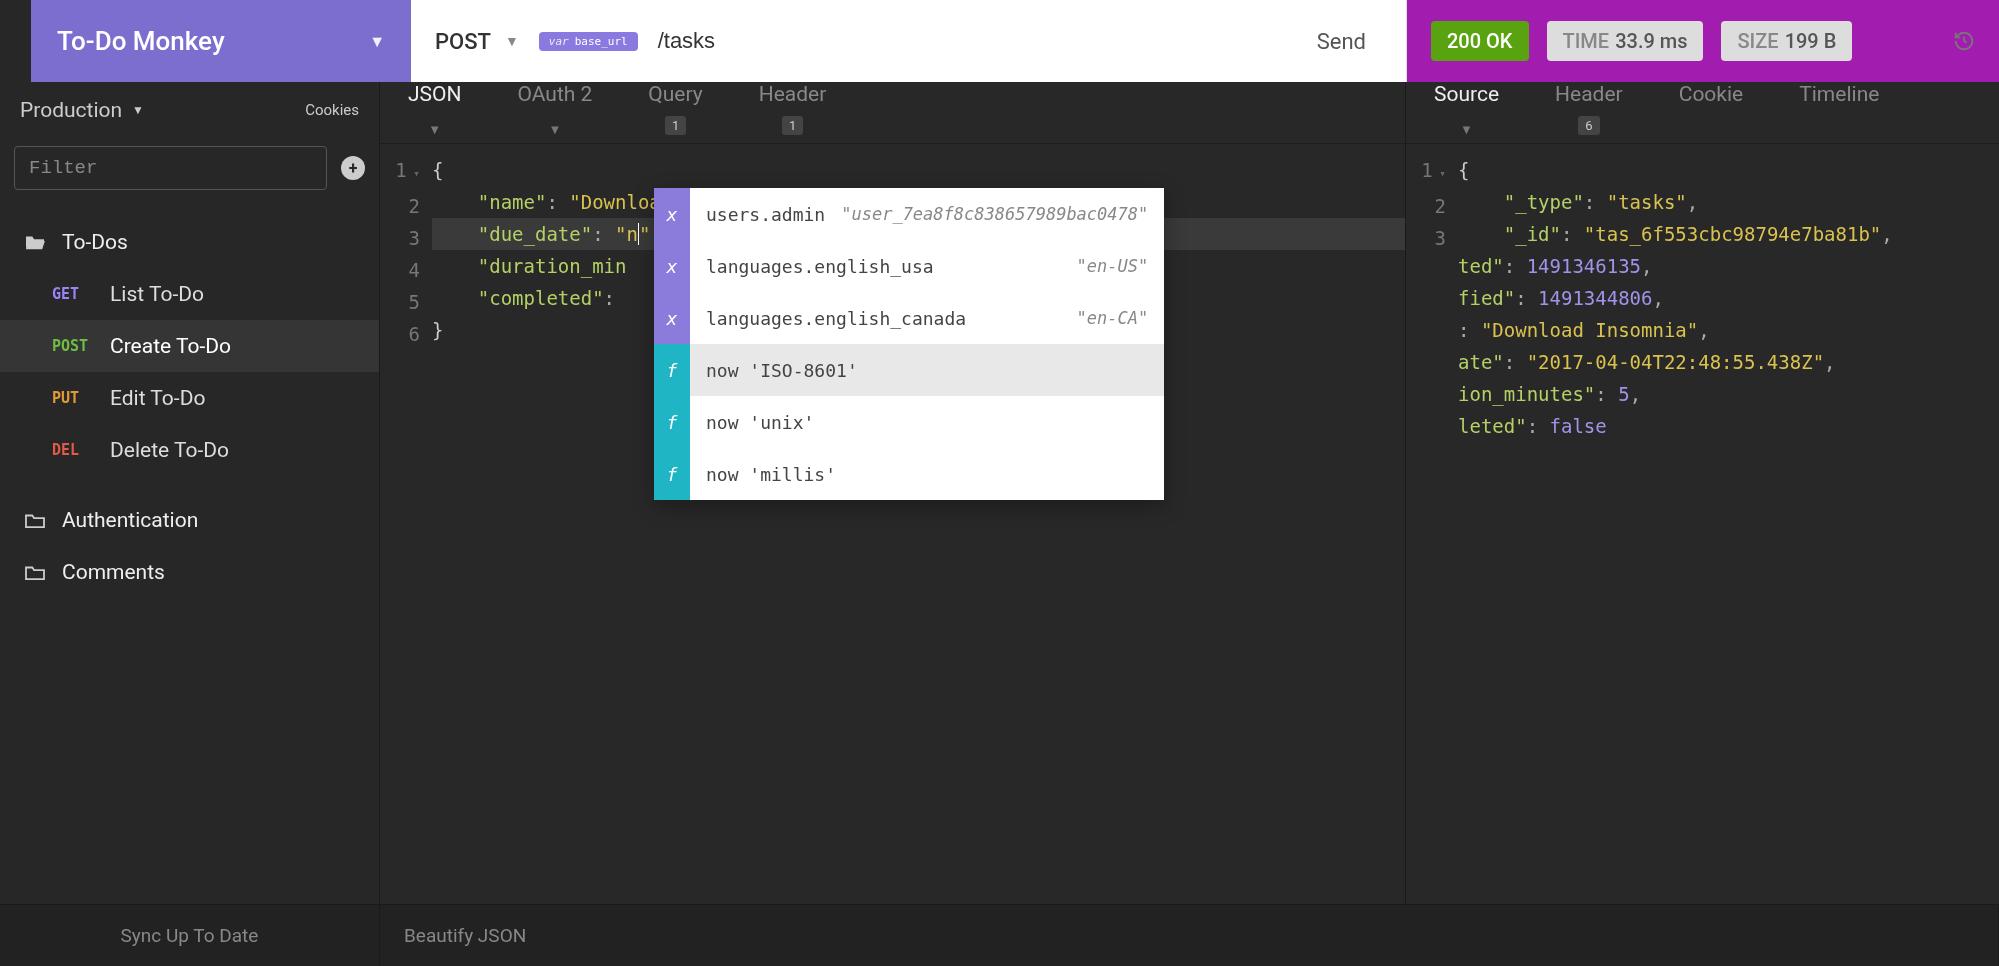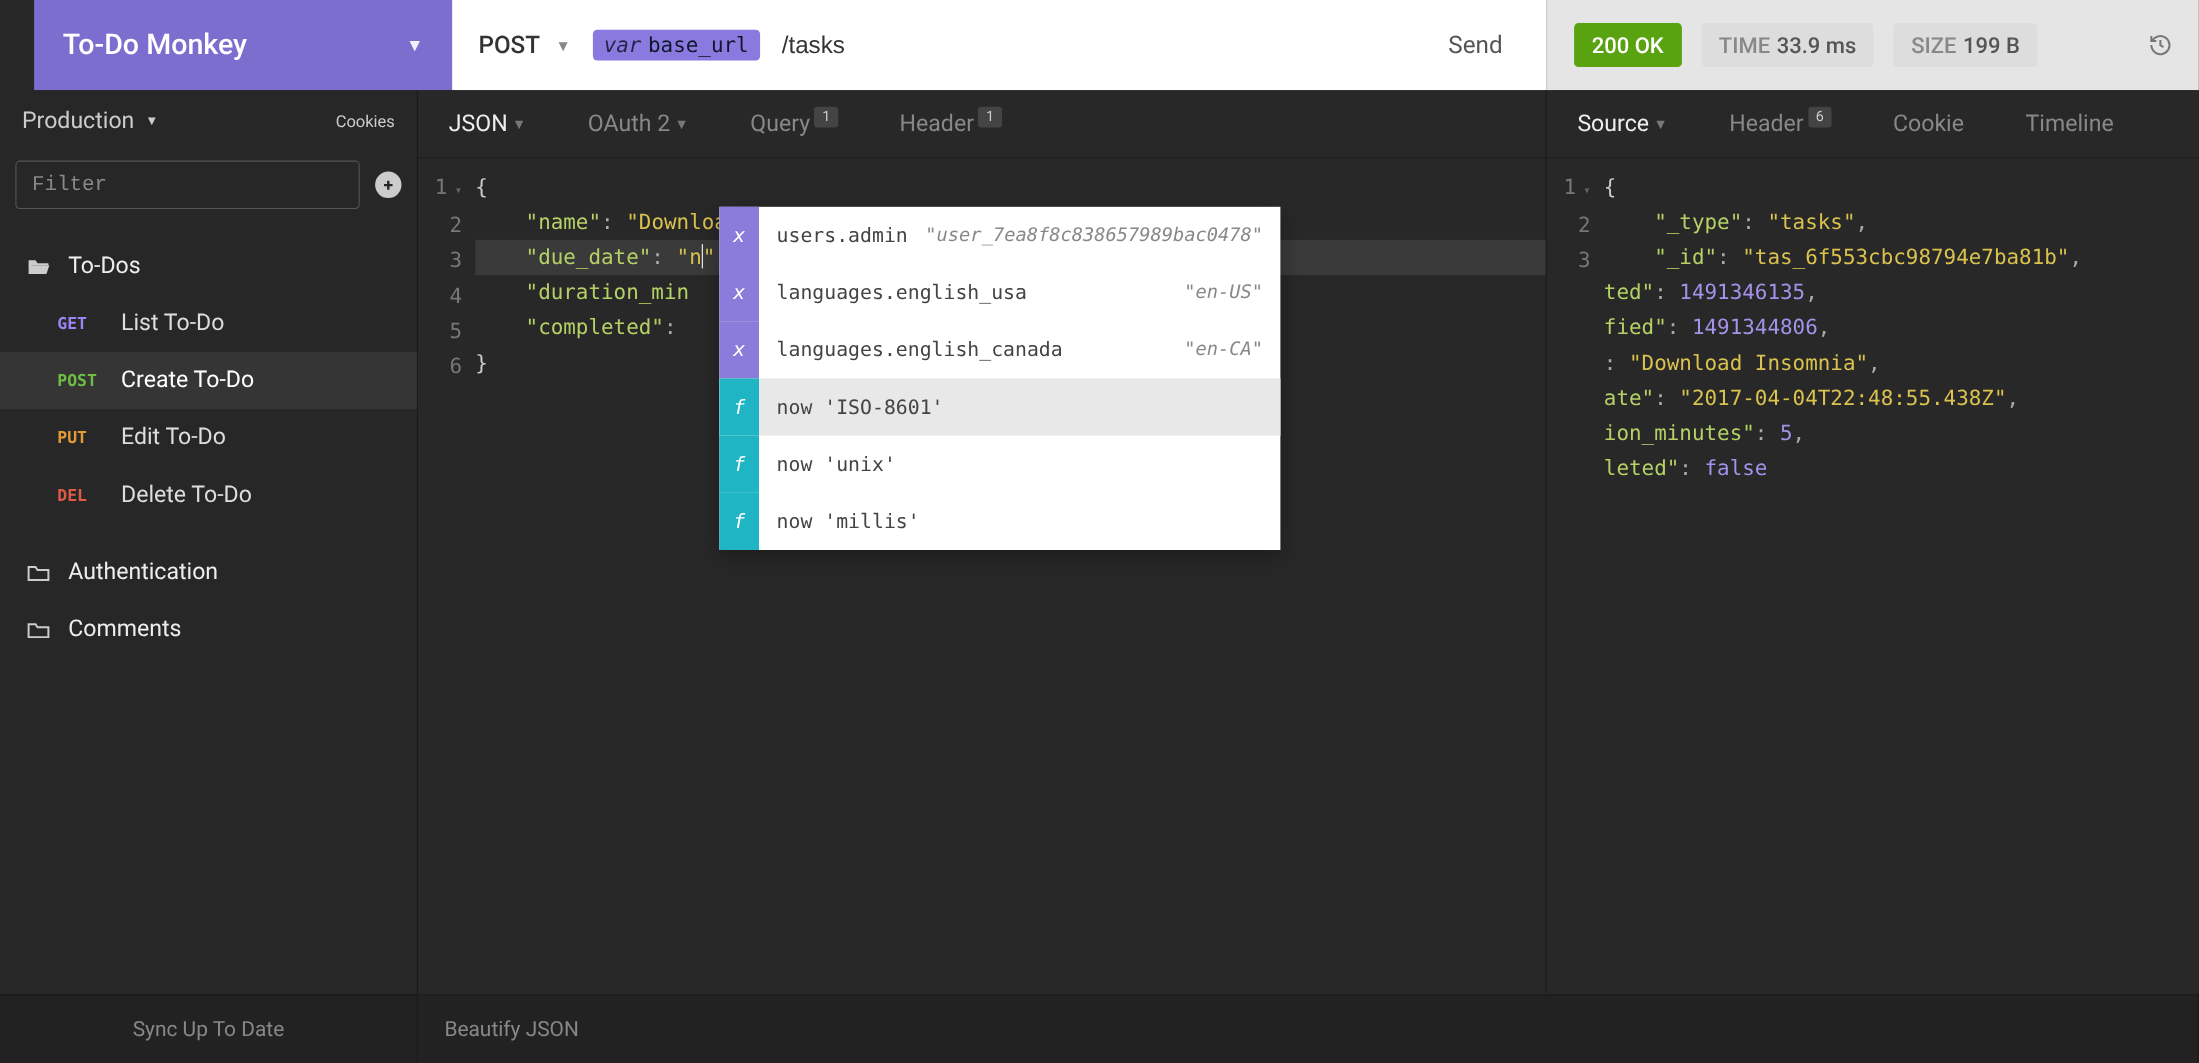--- a/index.html
+++ b/index.html
@@ -35,34 +35,34 @@
   padding: 0 24px;
   gap: 20px;
 }
 .method-sel {
   display: flex; align-items: center; gap: 14px;
   color: #333; font-size: 22px; font-weight: 500;
 }
 .method-sel .caret { color: #888; font-size: 14px; }
 .var-tag {
   background: #8A7AE0;
-  color: #0f172a;
+  color: #ffffff;
   font-family: 'Menlo','Consolas',monospace;
-  font-size: 19px;
+  font-size: 11px;
   padding: 3px 10px;
   border-radius: 4px;
   display: inline-flex; align-items: center; gap: 6px;
 }
 .var-tag .var-kw { font-style: italic; opacity: .85; }
 .url-path { color: #333; font-size: 22px; font-family: sans-serif; }
 .send-btn { margin-left: auto; color: #555; font-size: 22px; padding: 0 16px; cursor: pointer; }
 
 .resp-bar {
   width: 593px;
-  background: #e5e5e5;
+  background: #a21caf;
   display: flex;
   align-items: center;
   padding: 0 24px;
   gap: 18px;
   border-left: 1px solid #ddd;
 }
 .pill {
   padding: 8px 16px;
   border-radius: 4px;
   font-size: 20px;
@@ -138,25 +138,26 @@
   border-right: 1px solid #1a1a1a;
   position: relative;
 }
 .tabs {
   display: flex;
   border-bottom: 1px solid #1e1e1e;
   height: 62px;
   align-items: stretch;
 }
 .tab {
-  display: flex; align-items: center; gap: 4px;
+  display: flex; align-items: center; gap: 16px;
   padding: 0 28px;
   color: #888; font-size: 21px;
   cursor: pointer;
   position: relative;
+  flex-direction: column;
 }
 .tab.active { color: #eee; }
 .tab .caret { font-size: 13px; color: #777; }
 .tab-badge {
   background: #444; color: #ccc;
   font-size: 13px; padding: 2px 7px; border-radius: 3px;
   position: relative; top: -6px;
 }
 
 .editor {

